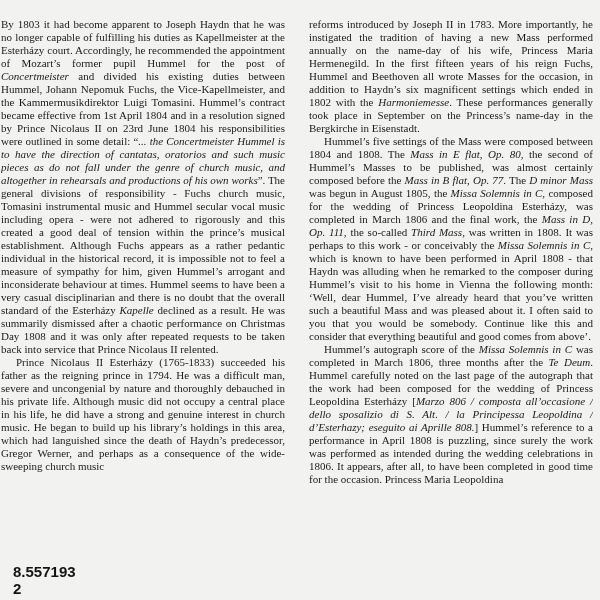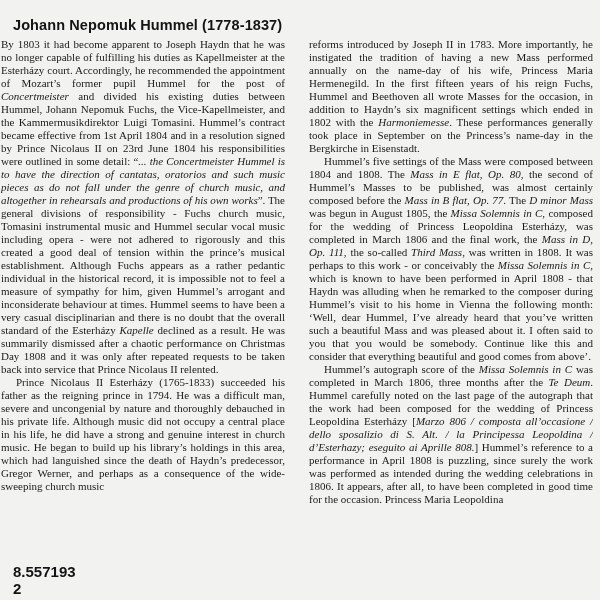--- a/index.html
+++ b/index.html
@@ -66,21 +66,20 @@
     color: #141414;
     flex-direction: column;
   }
 </style>
 </head>
 <body>
 
 <div class="page">
 
   <header class="page-header">
-    <h1>Johann Nepomuk Hummel (1778-1837)</h1>
   </header>
 
   <main class="columns">
     <div class="col">
         <p><span>By 1803 it had become apparent to Joseph Haydn that he was no longer capable of fulfilling his duties as Kapellmeister at the Esterházy court. Accordingly, he recommended the appointment of Mozart’s former pupil Hummel for the post of </span><i>Concertmeister</i><span> and divided his existing duties between Hummel, Johann Nepomuk Fuchs, the Vice-Kapellmeister, and the Kammermusikdirektor Luigi Tomasini. Hummel’s contract became effective from 1st April 1804 and in a resolution signed by Prince Nicolaus II on 23rd June 1804 his responsibilities were outlined in some detail: “</span><i>... the Concertmeister Hummel is to have the direction of cantatas, oratorios and such music pieces as do not fall under the genre of church music, and altogether in rehearsals and productions of his own works</i><span>”. The general divisions of responsibility - Fuchs church music, Tomasini instrumental music and Hummel secular vocal music including opera - were not adhered to rigorously and this created a good deal of tension within the prince’s musical establishment. Although Fuchs appears as a rather pedantic individual in the historical record, it is impossible not to feel a measure of sympathy for him, given Hummel’s arrogant and inconsiderate behaviour at times. Hummel seems to have been a very casual disciplinarian and there is no doubt that the overall standard of the Esterházy </span><i>Kapelle</i><span> declined as a result. He was summarily dismissed after a chaotic performance on Christmas Day 1808 and it was only after repeated requests to be taken back into service that Prince Nicolaus II relented.</span></p>
         <p class="indent"><span>Prince Nicolaus II Esterházy (1765-1833) succeeded his father as the reigning prince in 1794. He was a difficult man, severe and uncongenial by nature and thoroughly debauched in his private life. Although music did not occupy a central place in his life, he did have a strong and genuine interest in church music. He began to build up his library’s holdings in this area, which had languished since the death of Haydn’s predecessor, Gregor Werner, and perhaps as a consequence of the wide-sweeping church music</span></p>
       </div>
     <div class="col">
         <p><span>reforms introduced by Joseph II in 1783. More importantly, he instigated the tradition of having a new Mass performed annually on the name-day of his wife, Princess Maria Hermenegild. In the first fifteen years of his reign Fuchs, Hummel and Beethoven all wrote Masses for the occasion, in addition to Haydn’s six magnificent settings which ended in 1802 with the </span><i>Harmoniemesse</i><span>. These performances generally took place in September on the Princess’s name-day in the Bergkirche in Eisenstadt.</span></p>
         <p class="indent"><span>Hummel’s five settings of the Mass were composed between 1804 and 1808. The </span><i>Mass in E flat, Op. 80</i><span>, the second of Hummel’s Masses to be published, was almost certainly composed before the </span><i>Mass in B flat, Op. 77</i><span>. The </span><i>D minor Mass</i><span> was begun in August 1805, the </span><i>Missa Solemnis in C</i><span>, composed for the wedding of Princess Leopoldina Esterházy, was completed in March 1806 and the final work, the </span><i>Mass in D, Op. 111</i><span>, the so-called </span><i>Third Mass</i><span>, was written in 1808. It was perhaps to this work - or conceivably the </span><i>Missa Solemnis in C</i><span>, which is known to have been performed in April 1808 - that Haydn was alluding when he remarked to the composer during Hummel’s visit to his home in Vienna the following month: ‘Well, dear Hummel, I’ve already heard that you’ve written such a beautiful Mass and was pleased about it. I often said to you that you would be somebody. Continue like this and consider that everything beautiful and good comes from above’.</span></p>

